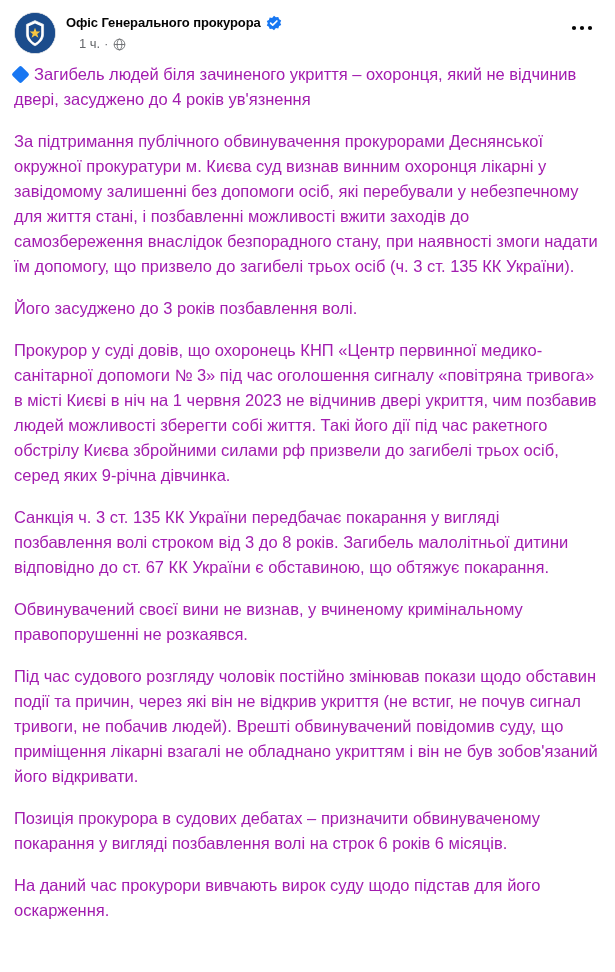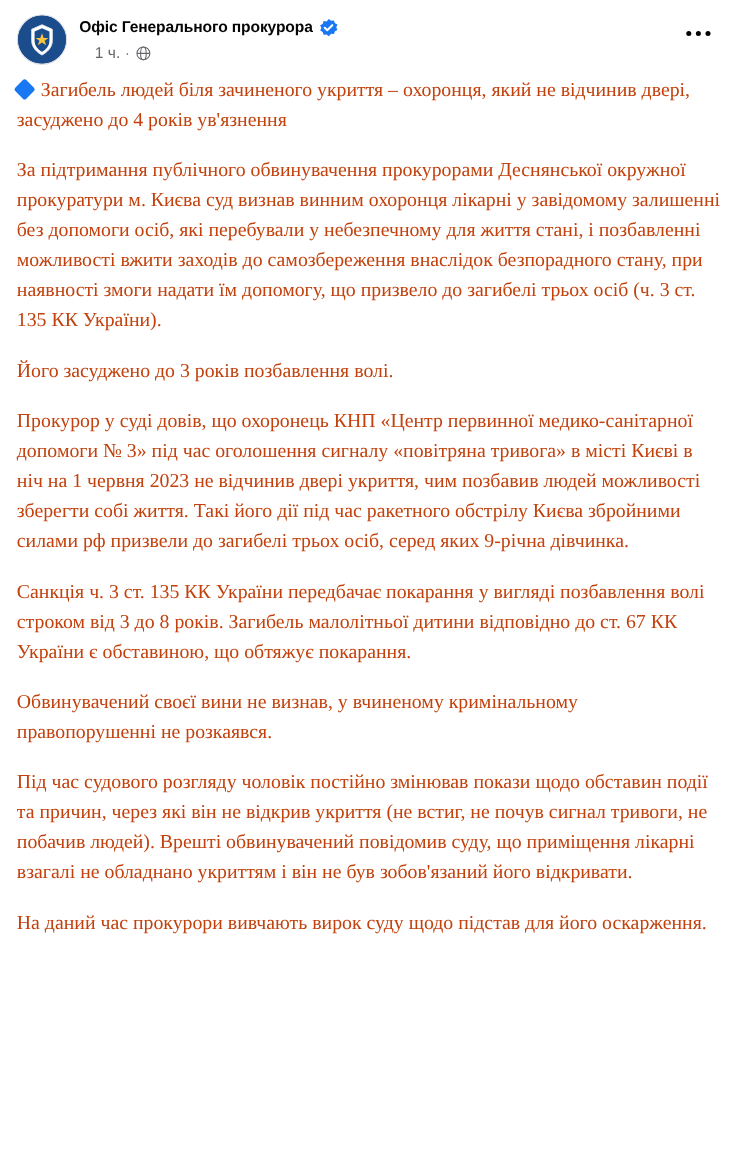--- a/index.html
+++ b/index.html
@@ -89,23 +89,22 @@
     align-items: center;
     justify-content: center;
     color: #050505;
     cursor: pointer;
   }
   .menu-dots svg { display: block; }
 
   .post-body {
     font-size: 16.5px;
     line-height: 25px;
-    color: #c2410c;
+    color: #a21caf;
     padding-bottom: 10px;
-    font-family: Liberation Serif, serif;
   }
   .post-body p {
     margin: 0 0 17px 0;
   }
   .post-body p:last-child { margin-bottom: 0; }
   .lead {
     font-weight: normal;
   }
   .bullet-diamond {
     display: inline-block;
@@ -167,16 +166,17 @@
   </div>
 
   <div class="post-body">
     <p class="lead"><span class="bullet-diamond"></span><span>Загибель людей біля зачиненого укриття – охоронця, який не відчинив двері, засуджено до 4 років ув'язнення</span></p>
     <p>За підтримання публічного обвинувачення прокурорами Деснянської окружної прокуратури м. Києва суд визнав винним охоронця лікарні у завідомому залишенні без допомоги осіб, які перебували у небезпечному для життя стані, і позбавленні можливості вжити заходів до самозбереження внаслідок безпорадного стану, при наявності змоги надати їм допомогу, що призвело до загибелі трьох осіб (ч. 3 ст. 135 КК України).</p>
     <p>Його засуджено до 3 років позбавлення волі.</p>
     <p>Прокурор у суді довів, що охоронець КНП «Центр первинної медико-санітарної допомоги № 3» під час оголошення сигналу «повітряна тривога» в місті Києві в ніч на 1 червня 2023 не відчинив двері укриття, чим позбавив людей можливості зберегти собі життя. Такі його дії під час ракетного обстрілу Києва збройними силами рф призвели до загибелі трьох осіб, серед яких 9-річна дівчинка.</p>
     <p>Санкція ч. 3 ст. 135 КК України передбачає покарання у вигляді позбавлення волі строком від 3 до 8 років. Загибель малолітньої дитини відповідно до ст. 67 КК України є обставиною, що обтяжує покарання.</p>
     <p>Обвинувачений своєї вини не визнав, у вчиненому кримінальному правопорушенні не розкаявся.</p>
     <p>Під час судового розгляду чоловік постійно змінював покази щодо обставин події та причин, через які він не відкрив укриття (не встиг, не почув сигнал тривоги, не побачив людей). Врешті обвинувачений повідомив суду, що приміщення лікарні взагалі не обладнано укриттям і він не був зобов'язаний його відкривати.</p>
+    <p>Позиція прокурора в судових дебатах – призначити обвинуваченому покарання у вигляді позбавлення волі на строк 6 років 6 місяців.</p>
     <p>На даний час прокурори вивчають вирок суду щодо підстав для його оскарження.</p>
   </div>
 
 </div>
 
 </body></html>

